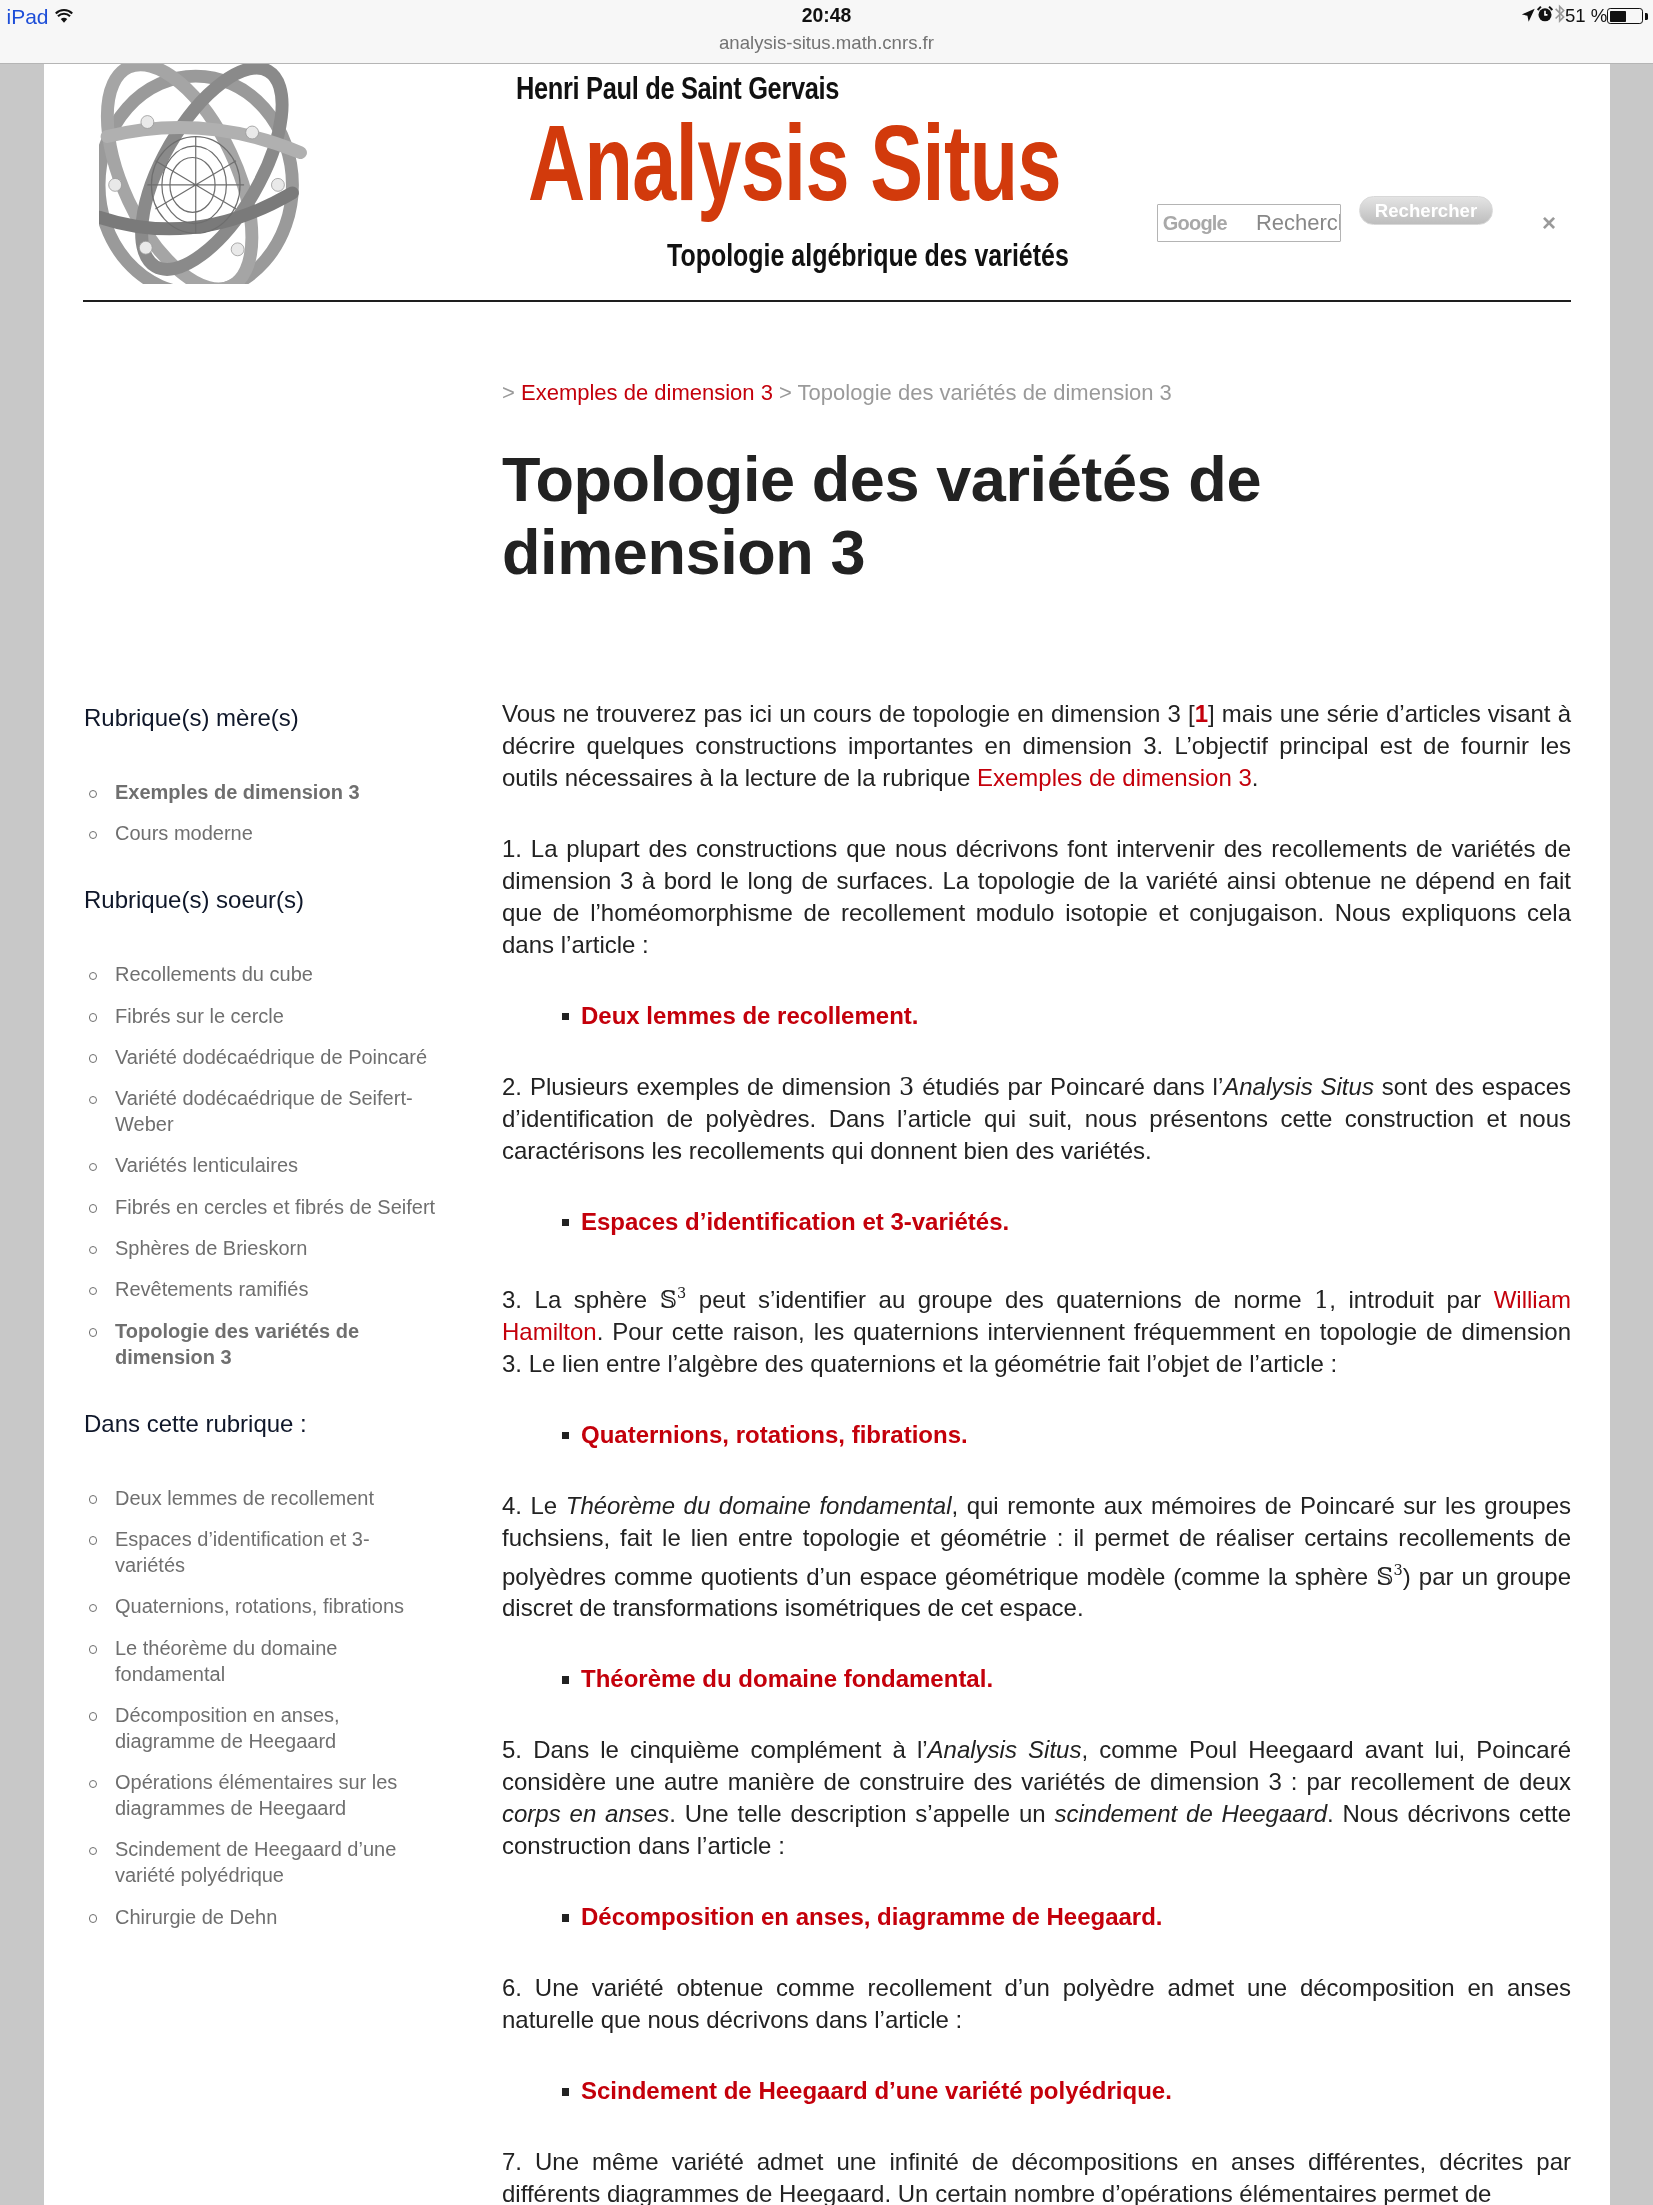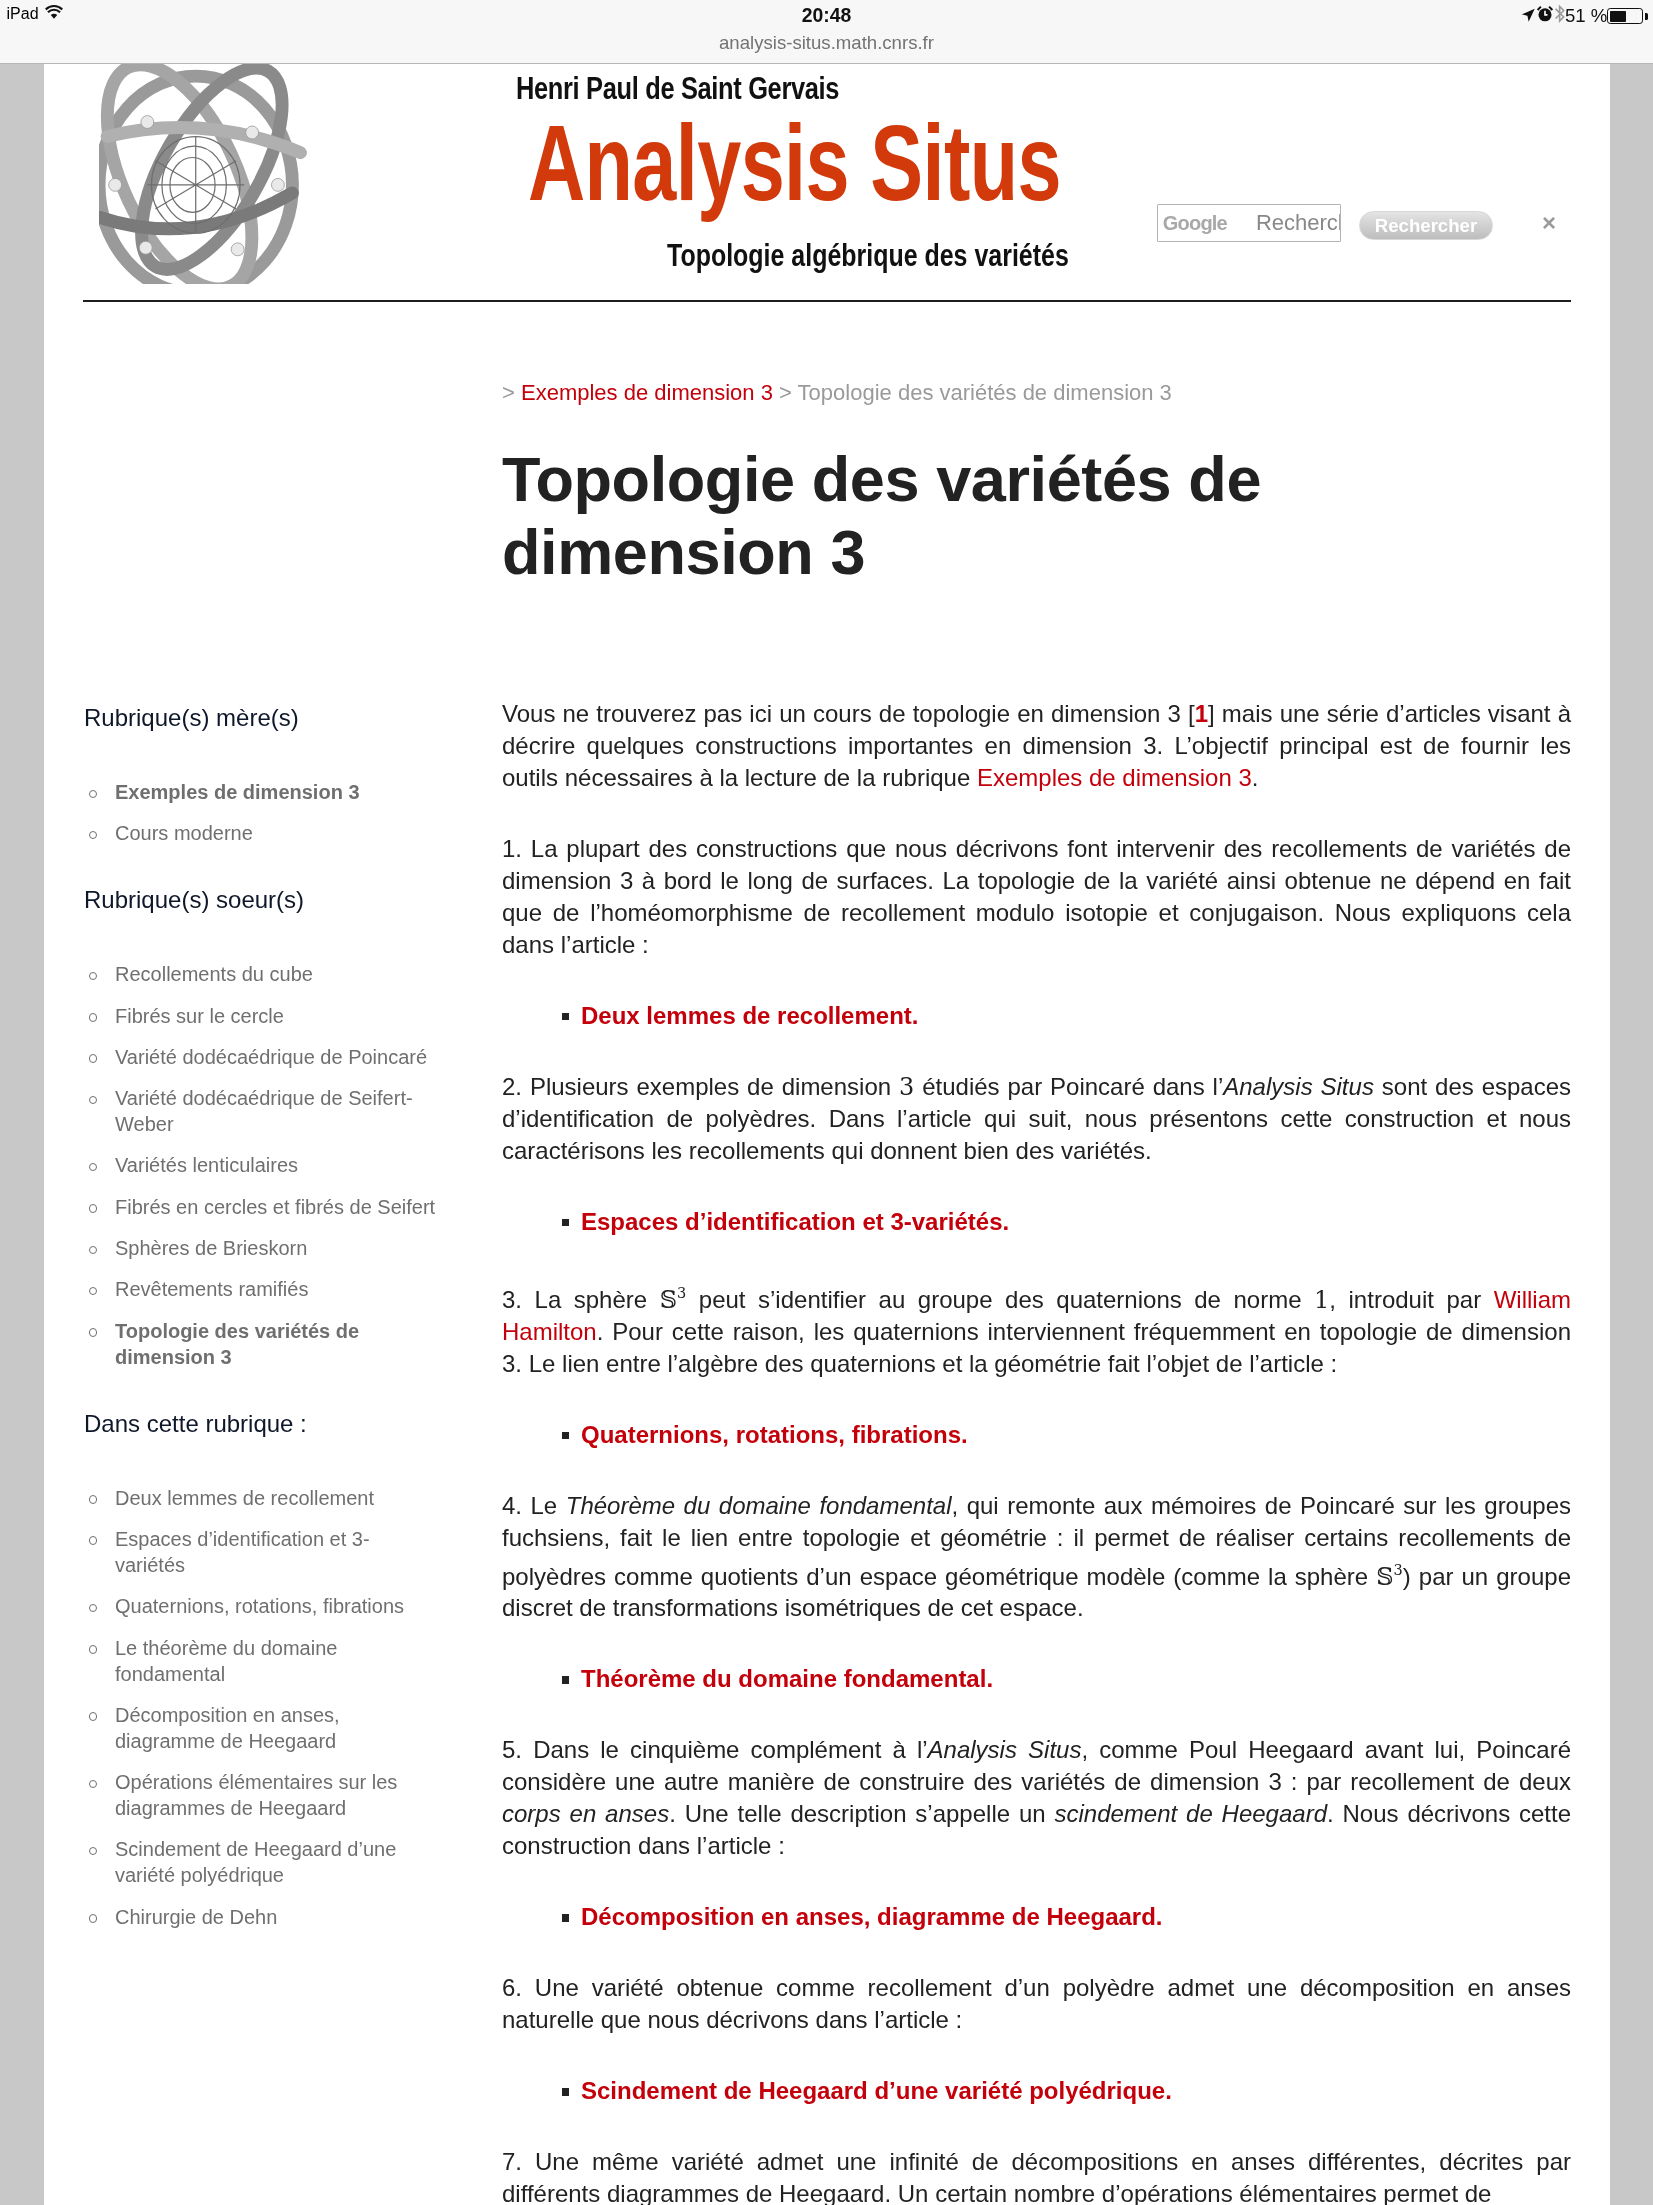--- a/index.html
+++ b/index.html
@@ -1,41 +1,41 @@
 <!DOCTYPE html>
 <html style="font-size:13px"><head>
 <meta charset="utf-8">
 <style>
   * { box-sizing: border-box; margin: 0; padding: 0; }
   html, body { width: 1653px; height: 2205px; overflow: hidden; background: #c8c8c8; }
   body { position: relative; font-family: "Liberation Sans", sans-serif; color: #222; }
 
   
   .chrome { position: absolute; left: 0; top: 0; width: 1653px; height: 64px; background: #f7f7f7; border-bottom: 1.6px solid #b5b5b5; z-index: 5; }
-  .status-left { position: absolute; left: 6.5px; top: 4.8px; font-size: 16px; color: #000000; display: flex; align-items: center; gap: 6.5px; }
+  .status-left { position: absolute; left: 6.5px; top: 4.8px; font-size: 21px; color: #1d4ed8; display: flex; align-items: center; gap: 6.5px; }
   .status-time { position: absolute; left: 0; width: 1653px; top: 4px; text-align: center; font-size: 19.4px; font-weight: bold; color: #111; }
   .status-right { position: absolute; right: 9.7px; top: 4px; display: flex; align-items: center; font-size: 18.6px; color: #111; }
   .battery { width: 36px; height: 16px; border: 1.6px solid #111; border-radius: 3.2px; position: relative; padding: 1.6px; }
   .battery-fill { height: 100%; background: #111; border-radius: 0.8px; }
   .battery-tip { position: absolute; right: -5.7px; top: 4px; width: 3.2px; height: 6.5px; background: #111; border-radius: 0 1.6px 1.6px 0; }
   .url { position: absolute; left: 0; width: 1653px; top: 32px; text-align: center; font-size: 18.6px; color: #737373; }
 
   
   .page { position: absolute; left: 44px; top: 64px; width: 1566px; height: 2141px; background: #fff; }
 
   
   .logo { position: absolute; left: 55px; top: 0; width: 212px; height: 220px; overflow: hidden; }
   .site-author { position: absolute; left: 472px; top: 6.5px; font-family: "Liberation Sans", sans-serif; font-weight: bold; font-size: 31px; color: #111; transform: scaleX(0.82); transform-origin: left top; letter-spacing: -0.4px; }
   .site-title { position: absolute; left: 484px; top: 39px; font-family: "Liberation Sans", sans-serif; font-weight: bold; font-size: 107px; line-height: 121px; color: #d23a0c; transform: scaleX(0.74); transform-origin: left top; letter-spacing: -0.8px; }
   .site-subtitle { position: absolute; left: 623px; top: 173px; font-family: "Liberation Sans", sans-serif; font-weight: bold; font-size: 32px; color: #111; transform: scaleX(0.78); transform-origin: left top; }
 
   .search-box { position: absolute; left: 1113px; top: 140px; width: 184px; height: 38px; border: 1.6px solid #b4b4b4; border-radius: 1px; background: #fff; display: flex; align-items: center; padding-left: 4.8px; gap: 29px; overflow: hidden; white-space: nowrap; }
   .search-brand { font-size: 20px; color: #a8a8a8; font-weight: bold; letter-spacing: -0.8px; filter: blur(0.5px); }
   .search-placeholder { font-size: 22px; color: #888; }
-  .search-btn { position: absolute; left: 1315px; top: 147px; width: 134px; height: 29px; border-radius: 14.5px; background: linear-gradient(#e4e4e4, #bdbdbd); border: 0.8px solid #d8d8d8; color: #fff; font-weight: bold; font-size: 18.6px; text-align: center; line-height: 27.4px; }
+  .search-btn { position: absolute; left: 1315px; top: 132px; width: 134px; height: 29px; border-radius: 14.5px; background: linear-gradient(#e4e4e4, #bdbdbd); border: 0.8px solid #d8d8d8; color: #fff; font-weight: bold; font-size: 18.6px; text-align: center; line-height: 27.4px; }
   .close-x { position: absolute; left: 1493px; top: 145px; width: 24px; height: 27.4px; font-size: 24px; font-weight: bold; color: #9a9a9a; text-align: center; line-height: 27.4px; }
 
   .header-rule { position: absolute; left: 39px; top: 236px; width: 1488px; height: 2.4px; background: #1e1e1e; }
 
   
   .breadcrumb { position: absolute; left: 458px; top: 316px; font-size: 22px; color: #9a9a9a; white-space: nowrap; }
   .breadcrumb a { color: #c4000b; text-decoration: none; }
   .page-title { position: absolute; left: 458px; top: 379px; width: 969px; font-size: 63px; line-height: 73px; font-weight: bold; color: #222; letter-spacing: -0.4px; }
 
   

